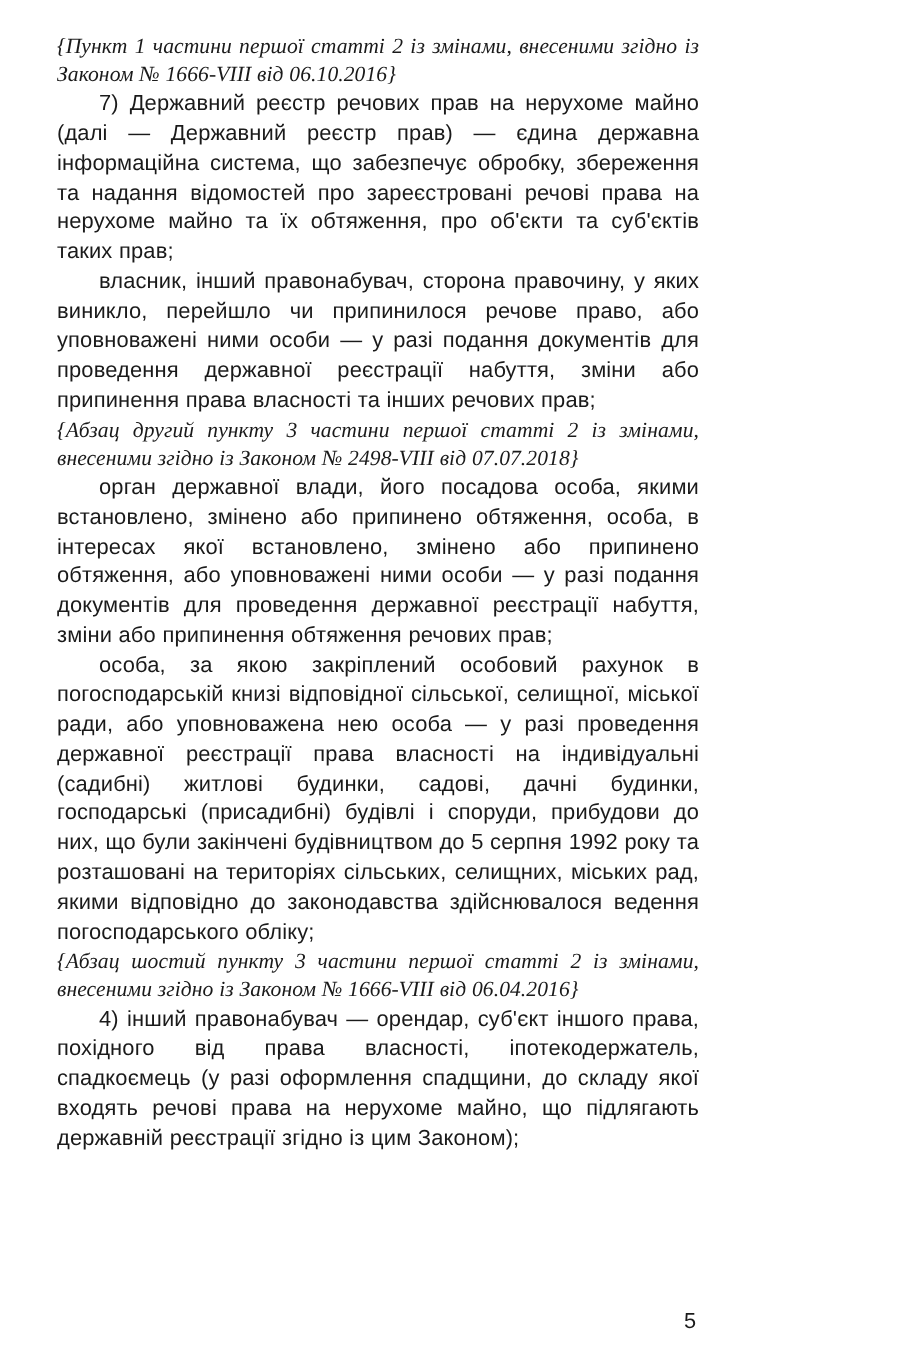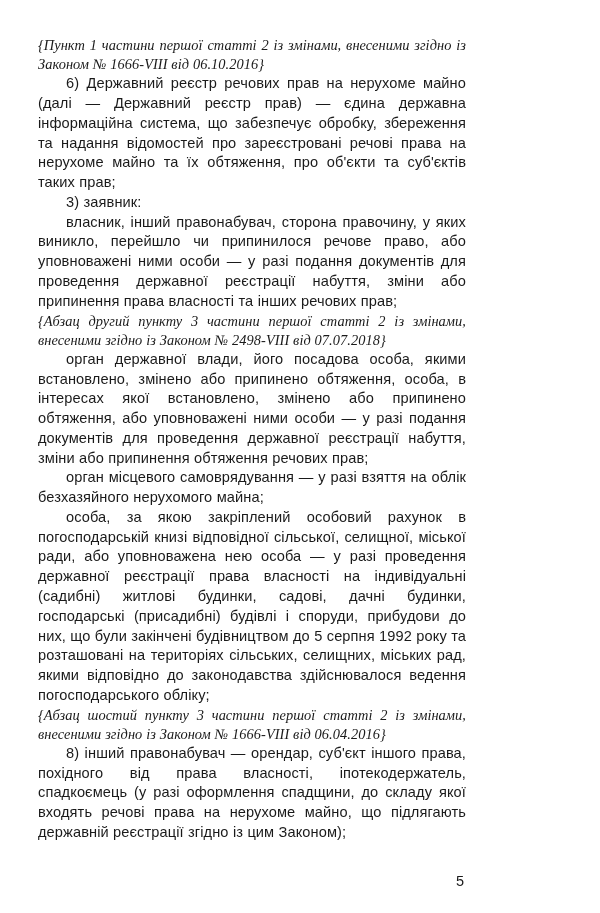--- a/index.html
+++ b/index.html
@@ -12,21 +12,21 @@
     background: #ffffff;
     font-family: "Liberation Sans", sans-serif;
     color: #1a1a1a;
     overflow: hidden;
   }
   .page {
     position: relative;
     width: 500px;
     height: 913px;
     box-sizing: border-box;
-    padding: 36px 34px 0 38px;
+    padding: 22px 34px 0 38px;
   }
   .body-text {
     font-size: 14.6px;
     line-height: 1.355;
     text-align: justify;
     text-justify: inter-word;
     letter-spacing: 0.1px;
     word-spacing: 0.2px;
   }
   p {
@@ -54,36 +54,34 @@
   }
 </style>
 </head>
 <body>
 
 <div class="page">
   <div class="body-text">
 
     <p class="note">{Пункт 1 частини першої статті 2 із змінами, внесеними згідно із Законом № 1666-VIII від 06.10.2016}</p>
 
-    <p class="para">6) Державний реєстр речових прав на нерухоме майно (далі — Державний реєстр прав) — єдина державна інформаційна система, що забезпечує обробку, збереження та надання відомостей про зареєстровані речові права на нерухоме майно та їх обтяження, про об'єкти та суб'єктів таких прав;</p>
+    <p class="para">7) Державний реєстр речових прав на нерухоме майно (далі — Державний реєстр прав) — єдина державна інформаційна система, що забезпечує обробку, збереження та надання відомостей про зареєстровані речові права на нерухоме майно та їх обтяження, про об'єкти та суб'єктів таких прав;</p>
 
-    <p class="para">3) заявник:</p>
 
     <p class="para">власник, інший правонабувач, сторона правочину, у яких виникло, перейшло чи припинилося речове право, або уповноважені ними особи — у разі подання документів для проведення державної реєстрації набуття, зміни або припинення права власності та інших речових прав;</p>
 
     <p class="note">{Абзац другий пункту 3 частини першої статті 2 із змінами, внесеними згідно із Законом № 2498-VIII від 07.07.2018}</p>
 
     <p class="para">орган державної влади, його посадова особа, якими встановлено, змінено або припинено обтяження, особа, в інтересах якої встановлено, змінено або припинено обтяження, або уповноважені ними особи — у разі подання документів для проведення державної реєстрації набуття, зміни або припинення обтяження речових прав;</p>
 
 
-    <p class="para">орган місцевого самоврядування — у разі взяття на облік безхазяйного нерухомого майна;</p>
 
     <p class="para">особа, за якою закріплений особовий рахунок в погосподарській книзі відповідної сільської, селищної, міської ради, або уповноважена нею особа — у разі проведення державної реєстрації права власності на індивідуальні (садибні) житлові будинки, садові, дачні будинки, господарські (присадибні) будівлі і споруди, прибудови до них, що були закінчені будівництвом до 5 серпня 1992 року та розташовані на територіях сільських, селищних, міських рад, якими відповідно до законодавства здійснювалося ведення погосподарського обліку;</p>
 
     <p class="note">{Абзац шостий пункту 3 частини першої статті 2 із змінами, внесеними згідно із Законом № 1666-VIII від 06.04.2016}</p>
 
-    <p class="para">8) інший правонабувач — орендар, суб'єкт іншого права, похідного від права власності, іпотекодержатель, спадкоємець (у разі оформлення спадщини, до складу якої входять речові права на нерухоме майно, що підлягають державній реєстрації згідно із цим Законом);</p>
+    <p class="para">4) інший правонабувач — орендар, суб'єкт іншого права, похідного від права власності, іпотекодержатель, спадкоємець (у разі оформлення спадщини, до складу якої входять речові права на нерухоме майно, що підлягають державній реєстрації згідно із цим Законом);</p>
 
 
   </div>
 
   <div class="page-number">5</div>
 </div>
 
 </body></html>

